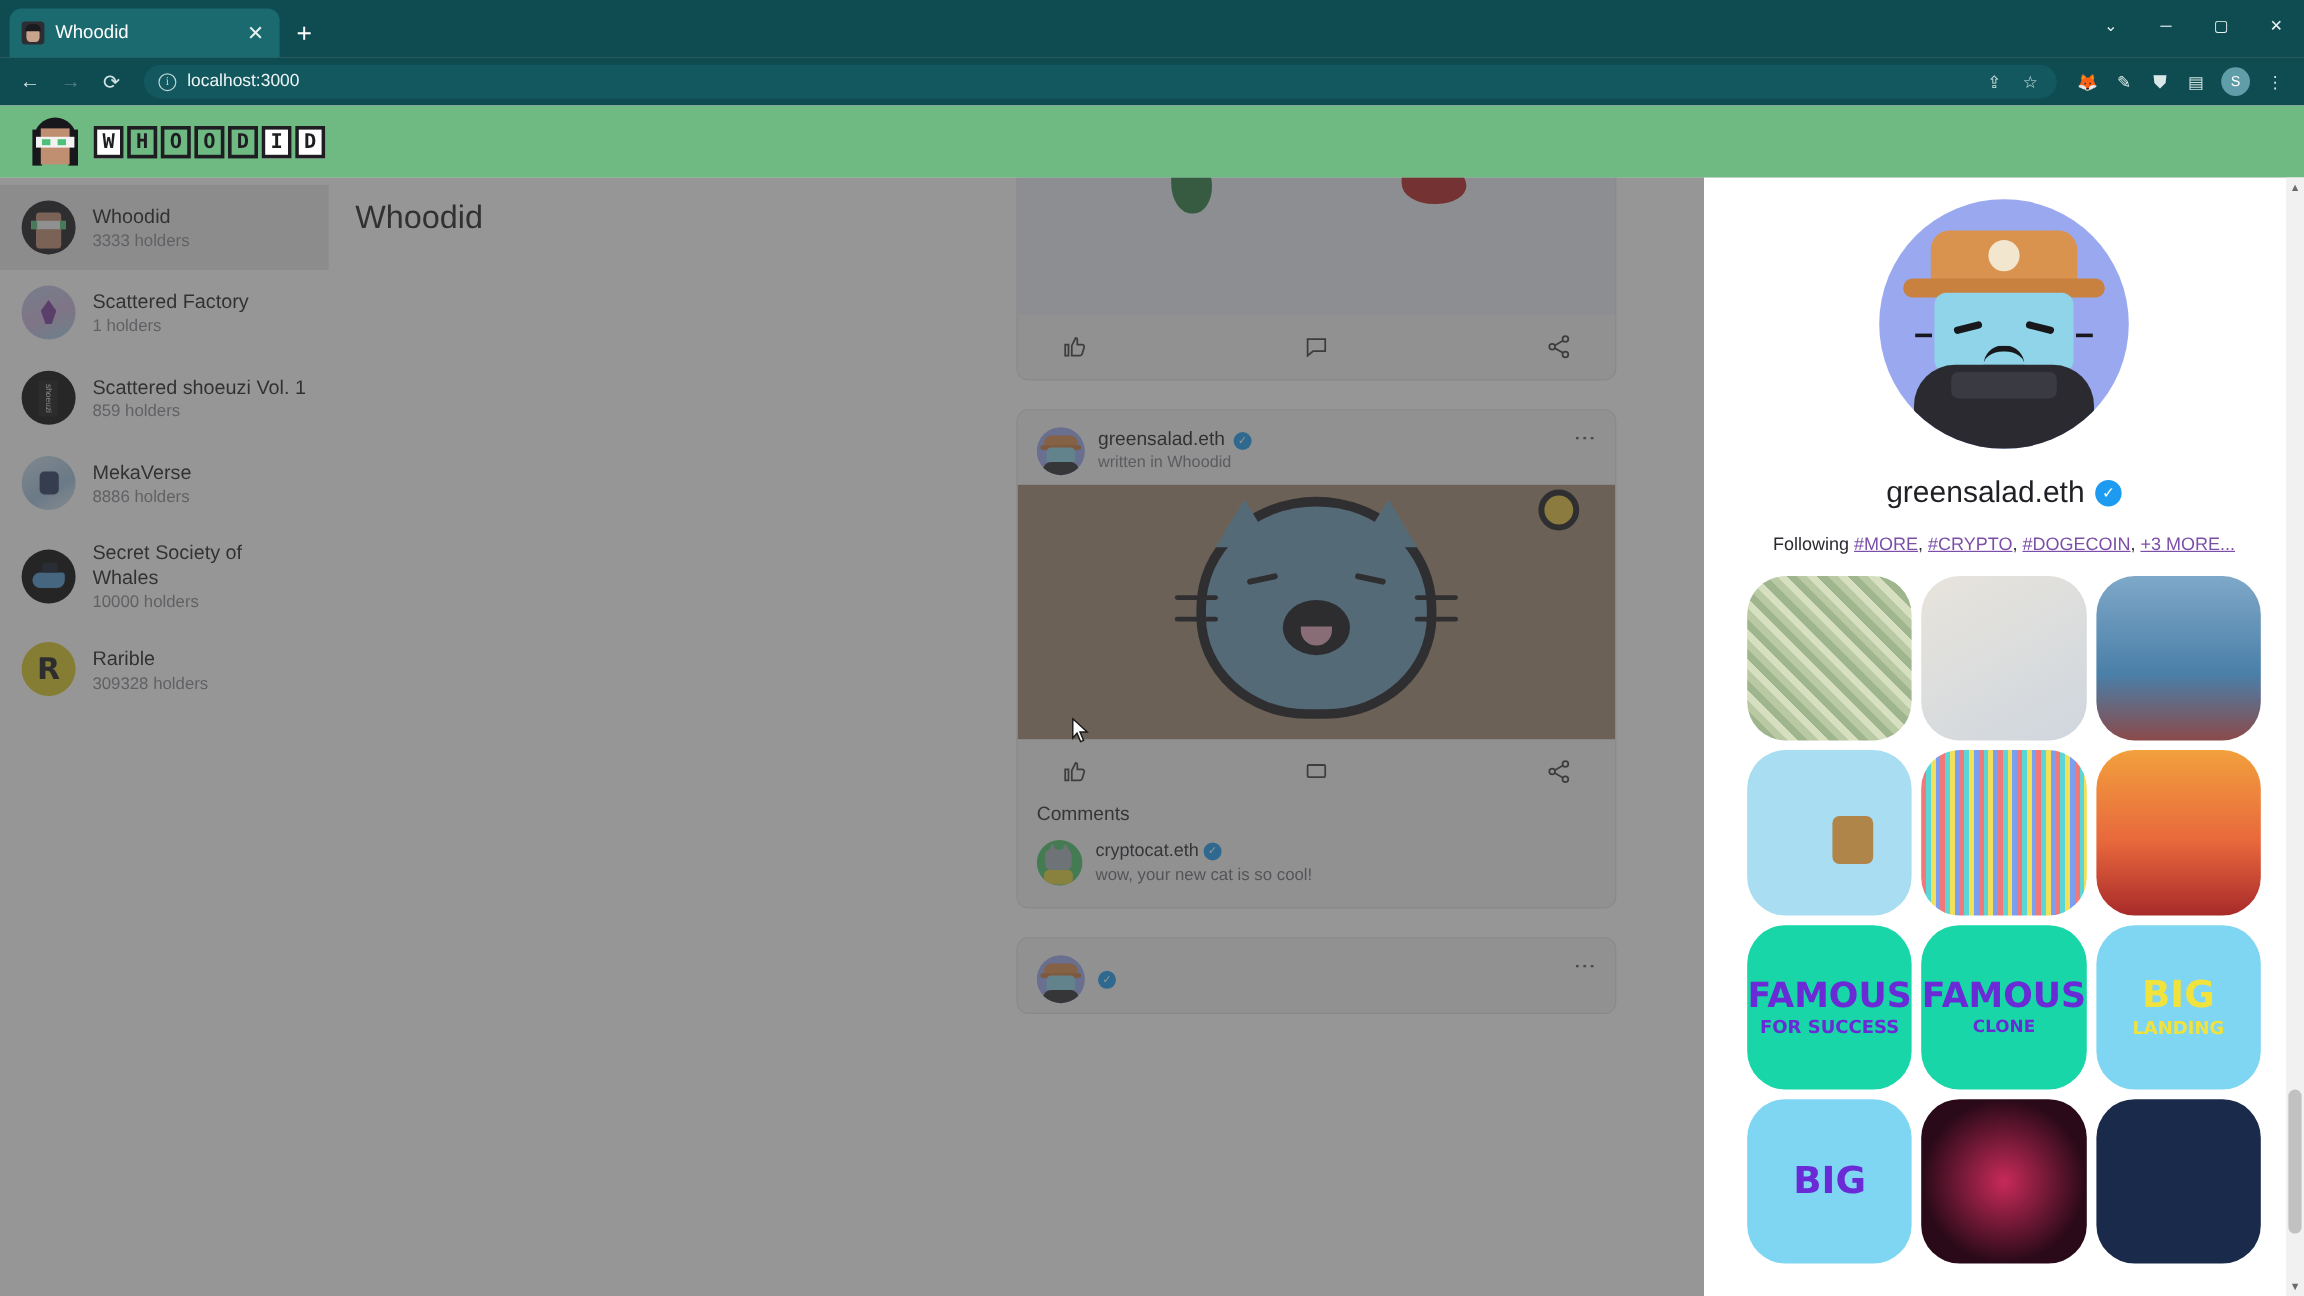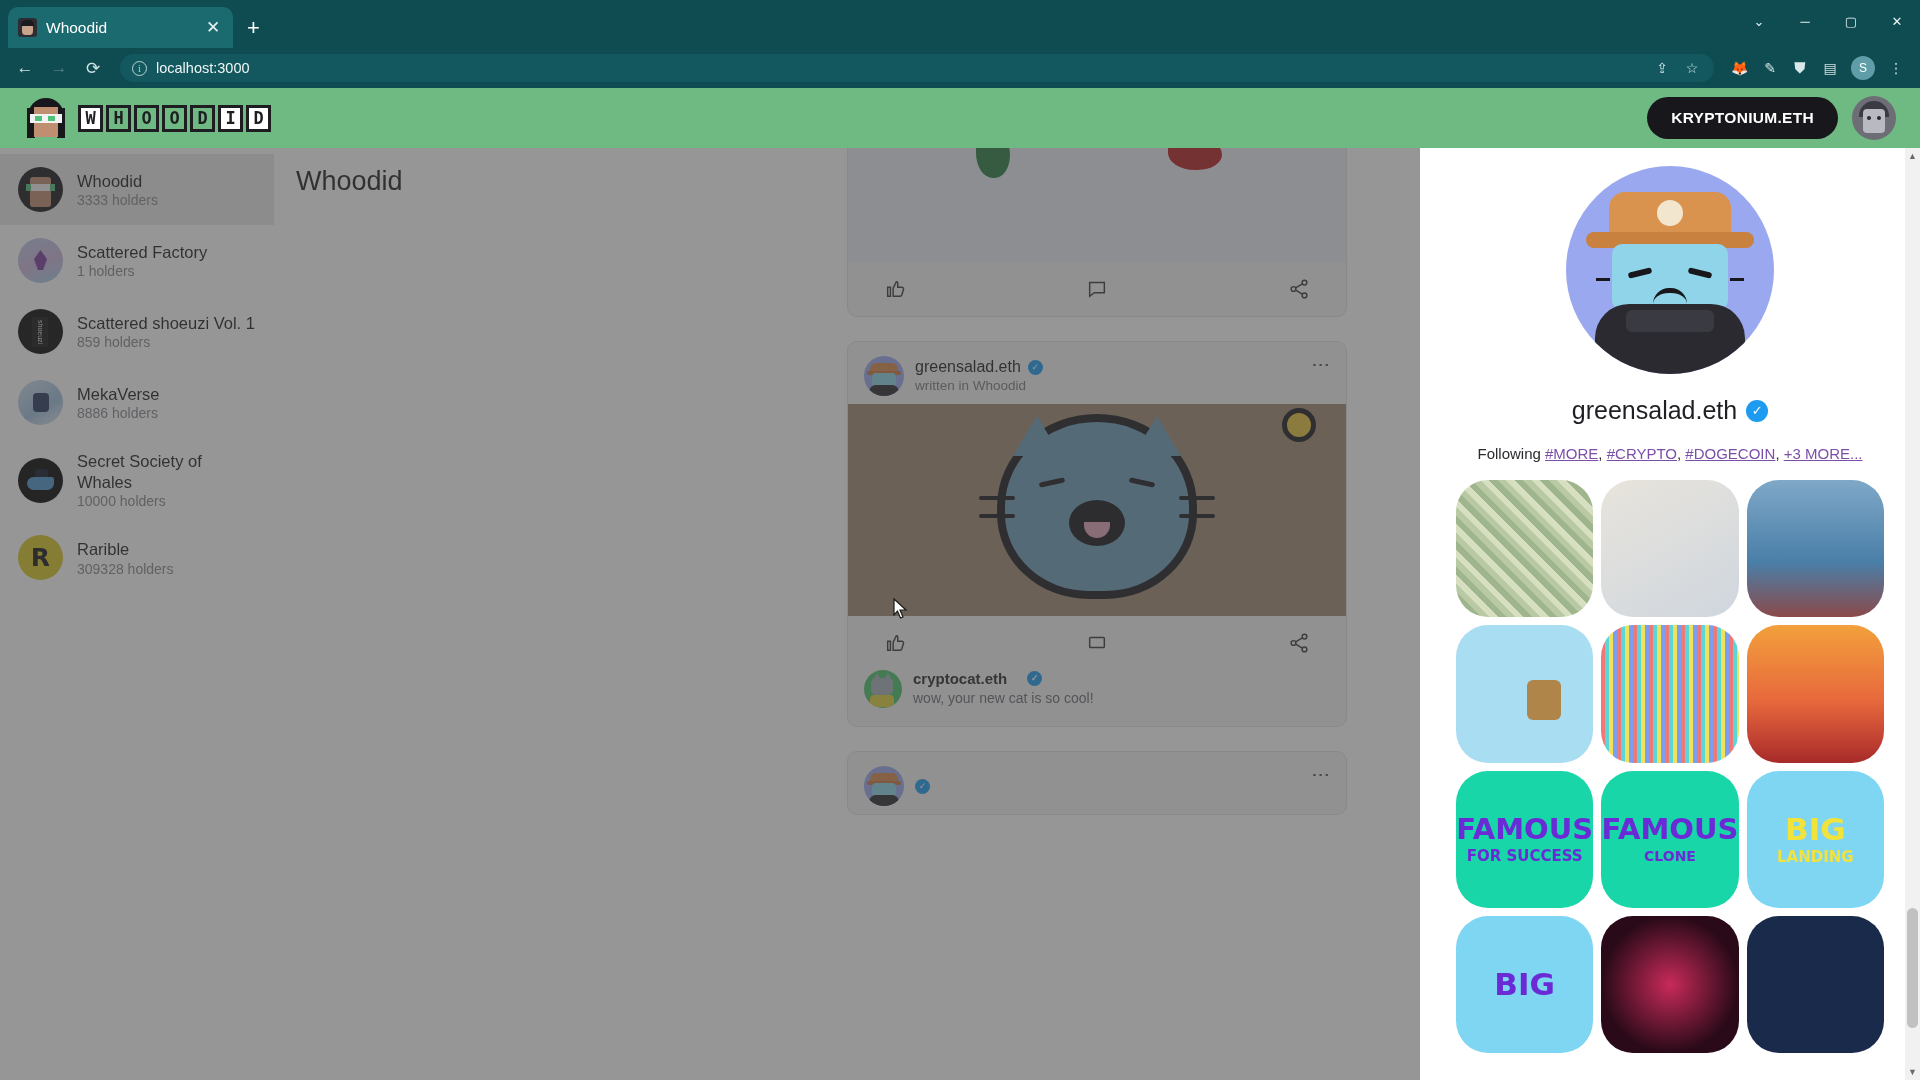--- a/index.html
+++ b/index.html
@@ -437,21 +437,21 @@
   }
   .act-btn {
     width: 26px; height: 26px;
     color: #3b3b42; cursor: pointer;
     display: flex; align-items: center; justify-content: center;
   }
   .comments-block { padding: 0 16px 18px 16px; }
   .comments-title { font-size: 16px; color: #2a2a30; margin-bottom: 12px; }
   .comment-row { display: flex; gap: 11px; align-items: flex-start; }
   .comment-av { width: 38px; height: 38px; border-radius: 50%; flex: none; position: relative; overflow: hidden; }
-  .comment-author { display:flex; align-items:center; gap:20px; font-size:15px; color:#2a2a30;font-weight:bold; }
+  .comment-author { display:flex; align-items:flex-end; gap:4px; font-size:15px; color:#2a2a30; }
   .comment-text { font-size: 14px; color: #6e6e77; margin-top: 3px; }
 
   
   .dim {
     position: absolute;
     left: 0; top: 0; right: 0; bottom: 0;
     background: rgba(64,64,64,0.55);
     z-index: 20;
   }
 
@@ -643,29 +643,20 @@
       </span>
       <span class="logo-text" id="logo-text">
           <span class="logo-ch filled">W</span>
           <span class="logo-ch">H</span>
           <span class="logo-ch">O</span>
           <span class="logo-ch">O</span>
           <span class="logo-ch">D</span>
           <span class="logo-ch filled">I</span>
           <span class="logo-ch filled">D</span>
         </span>
-    </div>
-    <div class="header-right">
-      <button class="wallet-btn">KRYPTONIUM.ETH</button>
-      <span class="header-avatar">
-        <i class="ha-hair"></i>
-          <i class="ha-face"></i>
-        <i class="ha-eye l"></i>
-          <i class="ha-eye r"></i>
-      </span>
     </div>
   </div>
 
   <div class="app-body">
 
     <div class="sidebar" id="sidebar">
         <div class="side-item active">
           <span class="side-av av-whoodid"></span>
           <span class="side-texts">
             <div class="side-name">Whoodid</div>
@@ -794,20 +785,21 @@
               <svg width="22" height="22" viewBox="0 0 24 24" fill="none" stroke="#3b3b42" stroke-width="1.6">
                   <circle cx="18" cy="5" r="2.6"></circle>
                   <circle cx="6" cy="12" r="2.6"></circle>
                   <circle cx="18" cy="19" r="2.6"></circle>
                   <path d="M8.3 10.8l7.4-4.3M8.3 13.2l7.4 4.3"></path>
                 </svg>
             </span>
           </div>
 
           <div class="comments-block">
+            <div class="comments-title">Comments</div>
             <div class="comment-row">
               <span class="comment-av av-cryptocat">
                 <i class="cc-ear l"></i>
                   <i class="cc-ear r"></i>
                   <i class="cc-head"></i>
                   <i class="cc-body"></i>
               </span>
               <span>
                 <span class="comment-author">
                   <span>cryptocat.eth</span>

